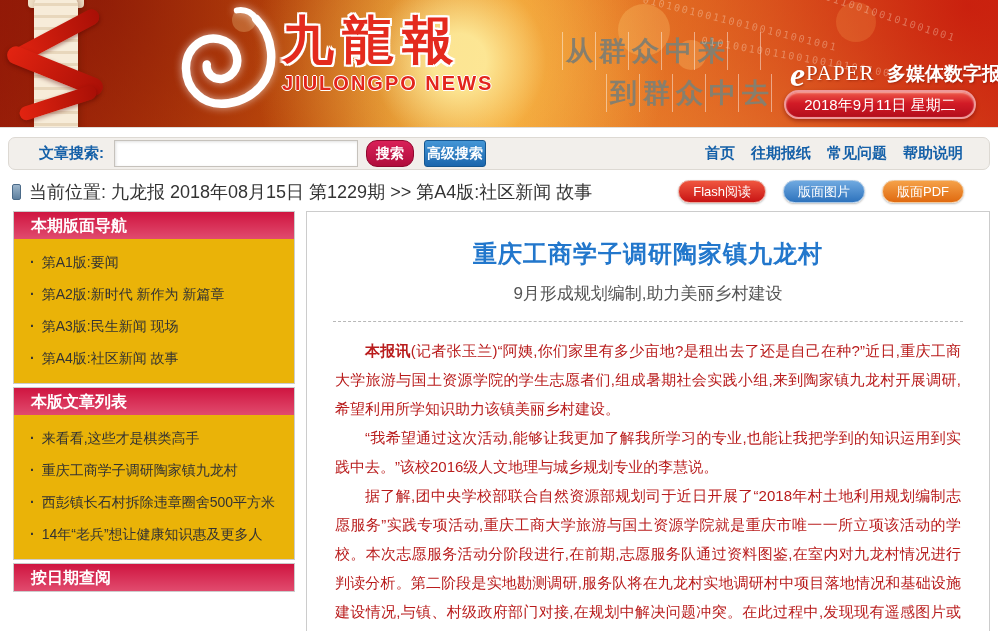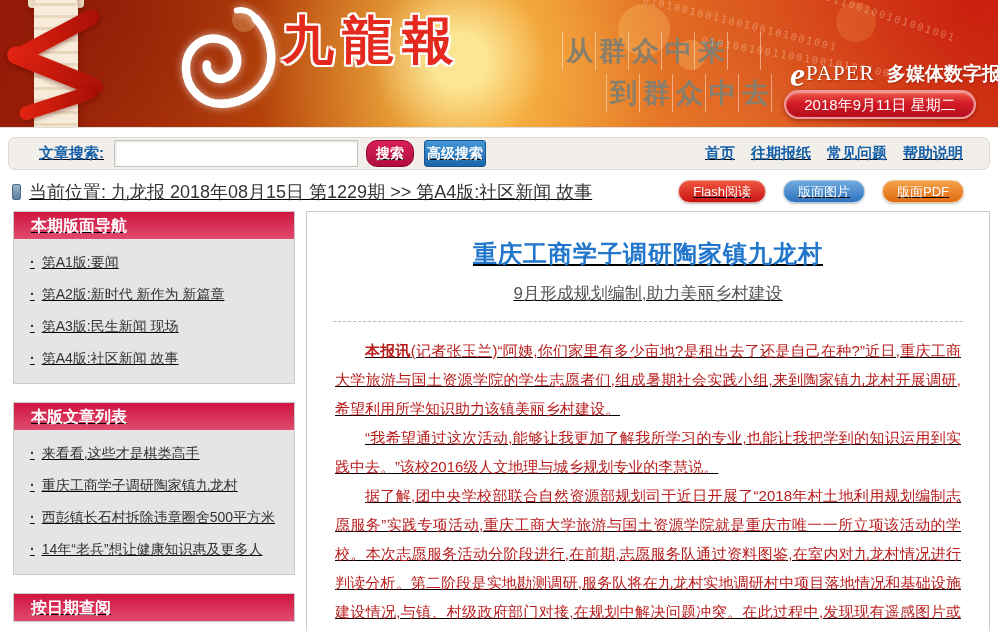--- a/index.html
+++ b/index.html
@@ -1,18 +1,18 @@
 <!DOCTYPE html>
 <html><head>
 <meta charset="utf-8">
 <style>
   * { margin:0; padding:0; box-sizing:border-box; }
   html,body { background:#fff; }
   body { font-family:"Liberation Sans", sans-serif; }
-  .page { position:relative; width:998px; height:631px; overflow:hidden; background:#fff; margin:0 auto;text-decoration:underline; }
+  .page { position:relative; width:998px; height:631px; overflow:hidden; background:#fff; margin:0 auto; }
 
   
   .banner { position:relative; width:998px; height:128px; overflow:hidden;
     background:
       radial-gradient(circle at 46% 48%, rgba(255,240,160,.9) 0 5%, rgba(255,214,96,.4) 16%, rgba(255,214,96,0) 38%),
       radial-gradient(circle at 10% 0%, rgba(120,12,4,.6), rgba(120,12,4,0) 45%),
       radial-gradient(circle at 97% 5%, rgba(195,12,8,.8), rgba(195,12,8,0) 60%),
       radial-gradient(circle at 78% 130%, rgba(255,196,70,.95), rgba(255,196,70,0) 55%),
       linear-gradient(96deg, #a8240a 0%, #d4600e 30%, #f09c22 52%, #e8821a 70%, #cf2f10 100%);
     border-bottom:1px solid #e0ddd9; }
@@ -74,21 +74,21 @@
   .crumb-text { margin-left:8px; font-size:18px; color:#333; }
   .crumb-btns { margin-left:auto; display:flex; gap:17px; padding-right:26px; }
   .pill { height:23px; border-radius:12px; color:#fff; font-size:13px; text-align:center; line-height:21px; padding:0 14px; cursor:pointer; box-shadow:0 1px 2px rgba(0,0,0,.25); }
   .pill-flash { background:linear-gradient(180deg,#f0563f,#c81414); border:1px solid #e8a79b; }
   .pill-img { background:linear-gradient(180deg,#6fa9e0,#2e73bd); border:1px solid #a8c6e4; }
   .pill-pdf { background:linear-gradient(180deg,#f5a148,#e06a10); border:1px solid #f0c79b; }
 
   
   .content { display:flex; gap:11px; margin:7px 8px 0 8px; align-items:flex-start; }
   .sidebar { width:287px; flex:none; padding-left:5px; }
-  .panel { border:1px solid #ccc; background:#e5e5e5; margin-bottom:18px; }
+  .panel { border:1px solid #ccc; background:#eab308; margin-bottom:3px; }
   .panel-hd { height:27px; background:linear-gradient(180deg,#cf1540 0%, #e14b6e 100%); color:#fff; font-weight:bold; font-size:16px; line-height:27px; padding-left:17px; }
   .panel-list { list-style:none; padding:8px 6px 8px 16px; }
   .panel-list li { font-size:14px; color:#333; padding:7px 0; cursor:pointer; }
   .panel-list li::before { content:"·"; font-weight:bold; margin-right:7px; color:#333; }
 
   .main-panel { flex:1; border:1px solid #ccc; background:#fff; min-height:520px; padding:26px 28px 20px 28px; }
   .art-title { text-align:center; color:#2277cc; font-size:24px; font-weight:bold; letter-spacing:1px; }
   .art-sub { text-align:center; color:#555; font-size:17px; margin-top:12px; }
   .art-divider { border-bottom:1px dashed #b8b8b8; margin:16px -2px 0 -2px; }
   .art-body { margin-top:14px; }
@@ -112,20 +112,21 @@
     <div class="ribbon rb2"></div>
     <div class="ribbon rb3"></div>
 
     <svg class="dragon" viewBox="0 0 100 100">
       <path d="M80 14 C94 28 98 54 84 70 C70 86 44 90 31 77 C19 66 18 45 31 35 C42 27 58 30 63 42 C67 52 62 62 52 64 C44 65 38 59 39 52" fill="none" stroke="#ffffff" stroke-width="7" stroke-linecap="round"></path>
       <path d="M80 14 C76 8 70 6 64 7" fill="none" stroke="#ffffff" stroke-width="5" stroke-linecap="round"></path>
     </svg>
 
     <div class="logo-block">
       <div class="logo-cn">九龍報</div>
+      <div class="logo-en">JIULONGPO NEWS</div>
     </div>
 
     <div class="slogan">
       <div class="line1">从群众中来</div>
       <div class="line2">到群众中去</div>
     </div>
 
     <div class="binary bn1">0101001001100100101001001</div>
     <div class="binary bn2">0101001001100100101001001</div>
     <div class="binary bn3">0101001001100100101001001</div>

